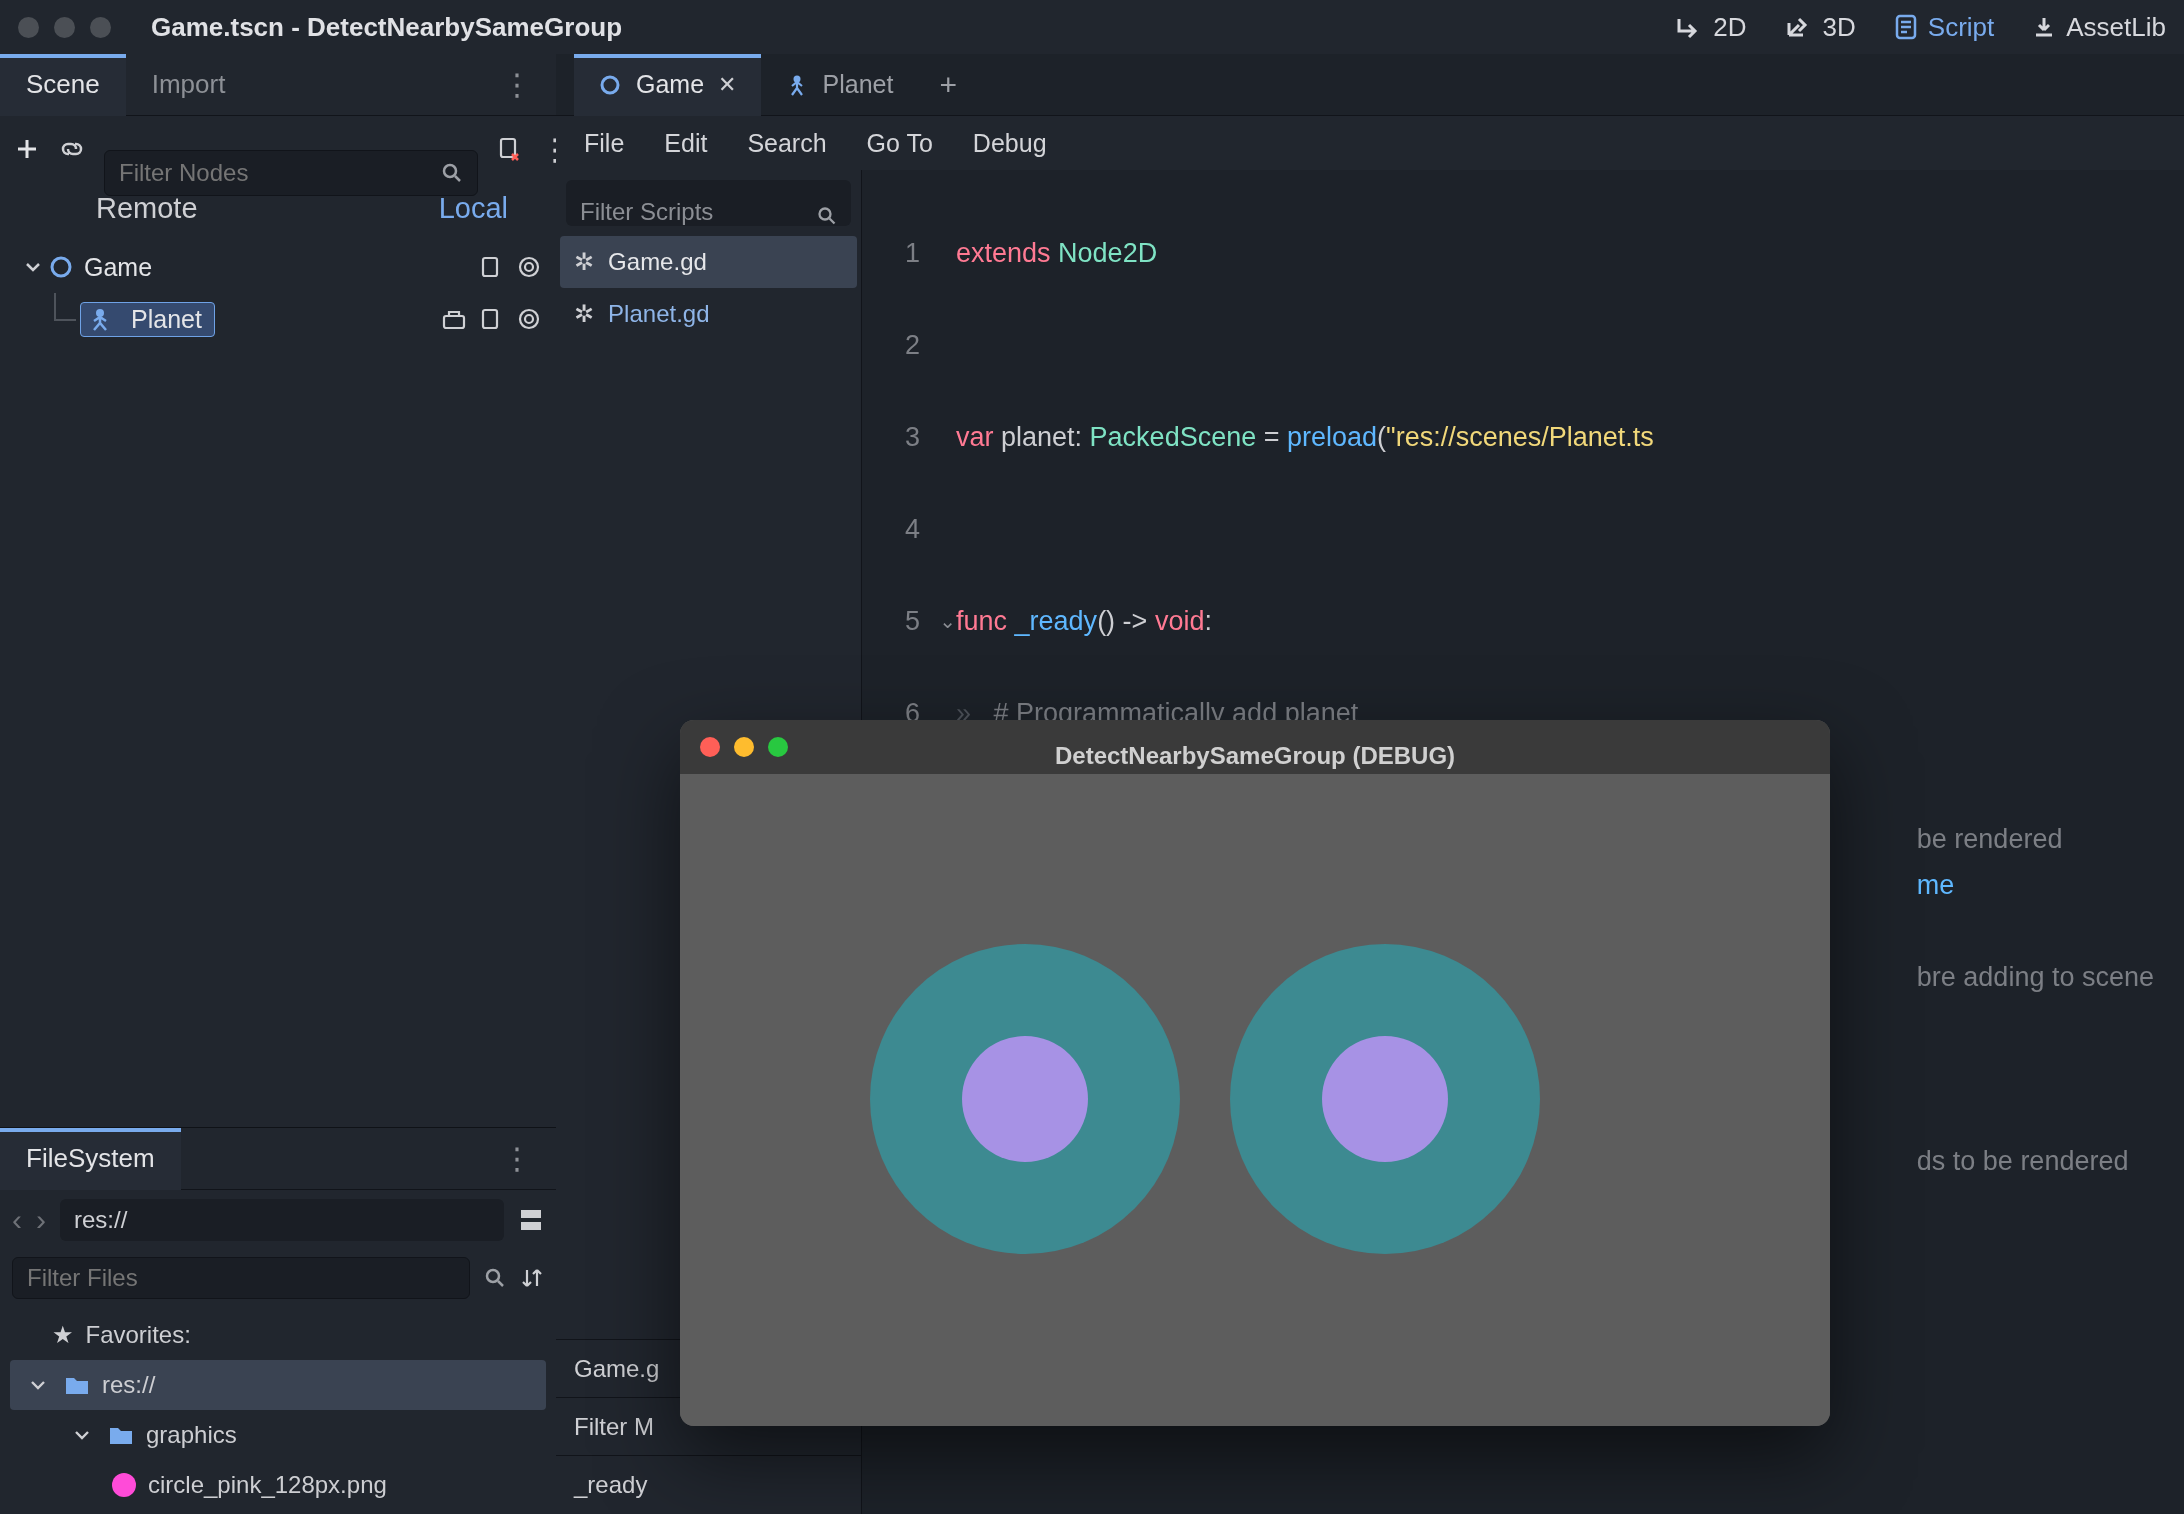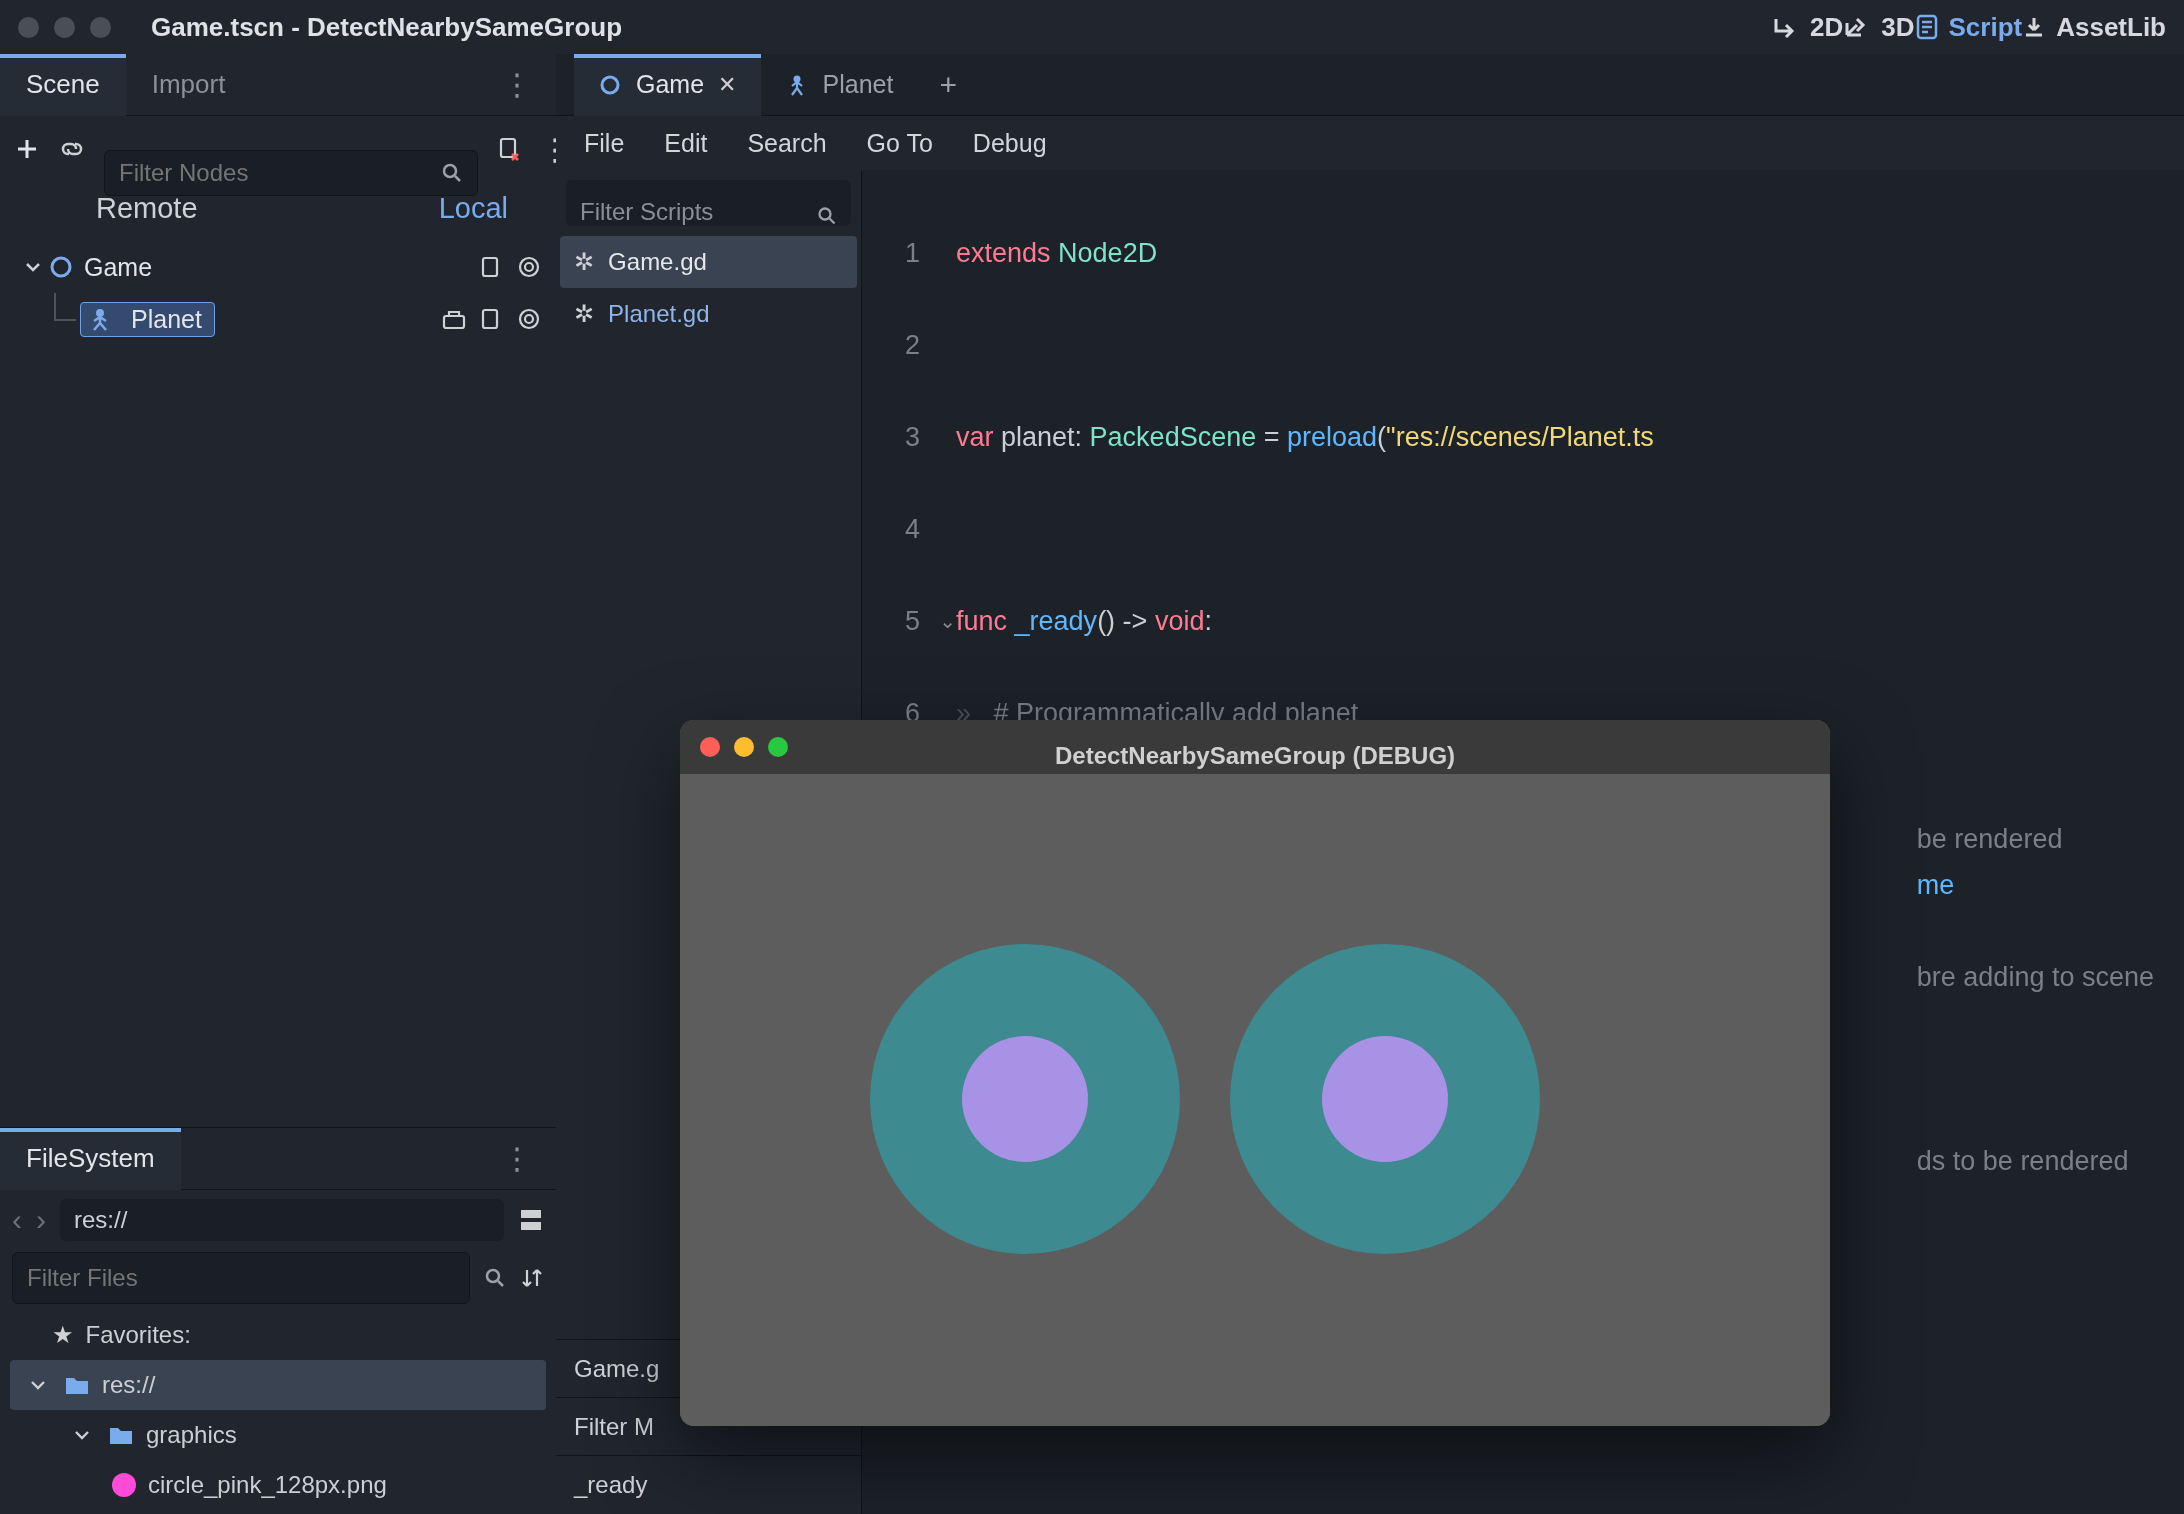--- a/index.html
+++ b/index.html
@@ -3,21 +3,21 @@
 <meta charset="utf-8">
 <style>
   * { box-sizing: border-box; margin: 0; padding: 0; font-family: -apple-system, BlinkMacSystemFont, "Segoe UI", sans-serif; }
   body { width: 2184px; height: 1514px; background: #1d2229; color: #cdced2; font-size: 24px; overflow: hidden; position: relative; }
 
   
   .titlebar { height: 54px; display:flex; align-items:center; padding:0 18px; background:#21262e; }
   .traffic { display:flex; gap:15px; margin-right:40px; }
   .traffic span { width:21px; height:21px; border-radius:50%; background:#4b4f55; display:inline-block; }
   .titlebar .title { color:#e0e1e5; font-weight:600; font-size:26px; }
-  .top-modes { margin-left:auto; display:flex; align-items:center; color:#d7d8dd; font-weight:700; font-size:26px;}
+  .top-modes { margin-left:auto; display:flex; gap:38px; align-items:center; color:#d7d8dd; font-weight:400; font-size:26px;}
   .top-modes .mode { display:flex; align-items:center; gap:10px; cursor:pointer;}
   .top-modes .mode.active { color:#79abed; }
   .ico { display:inline-flex; }
 
   
   .app { position:absolute; top:54px; left:0; right:0; bottom:0; display:flex; }
   .left-col { width:556px; display:flex; flex-direction:column; background:#21262e; }
   .center-col { flex:1; display:flex; flex-direction:column; background:#1d2229; min-width:0;}
 
   
@@ -49,21 +49,21 @@
   .tree-branch::before{content:"";position:absolute;left:10px;top:0;width:2px;height:28px;background:#4e535b;}
   .tree-branch::after{content:"";position:absolute;left:10px;top:26px;width:22px;height:2px;background:#4e535b;}
 
   
   .fs-panel { margin-top:auto; border-top:1px solid #0f1217;}
   .fs-pathbar{ display:flex; align-items:center; height:60px; padding:0 12px; gap:14px;}
   .fs-pathbar .navarrow{color:#6e7177;font-size:30px;cursor:pointer;}
   .fs-pathbar .path{flex:1;background:#1a1e25;border-radius:6px;height:42px;display:flex;align-items:center;padding:0 14px;color:#cfd0d4;}
   .fs-pathbar .gridico{color:#cfd0d4;cursor:pointer;}
   .fs-filterbar{display:flex;align-items:center;height:56px;padding:0 12px;gap:14px;}
-  .fs-filterbar input{flex:1;background:#1a1e25;border:1px solid #11141a;border-radius:6px;height:52px;padding:0 14px;color:#cfd0d4;outline:none;font-size:24px;}
+  .fs-filterbar input{flex:1;background:#1a1e25;border:1px solid #11141a;border-radius:6px;height:42px;padding:0 14px;color:#cfd0d4;outline:none;font-size:24px;}
   .fs-filterbar .ico{color:#cfd0d4;cursor:pointer;}
   .fs-tree{padding:4px 10px;}
   .fs-row{display:flex;align-items:center;height:50px;gap:12px;padding-left:8px;border-radius:4px;}
   .fs-row.sel{background:#3a4352;}
   .fs-row .star{color:#cfd0d4;}
   .fs-row .fld{color:#79abed;}
   .fs-row .exp{color:#cfd0d4;width:22px;}
   .fs-row.ind1{padding-left:20px;}
   .fs-row.ind2{padding-left:64px;}
   .fs-row.ind3{padding-left:102px;}

